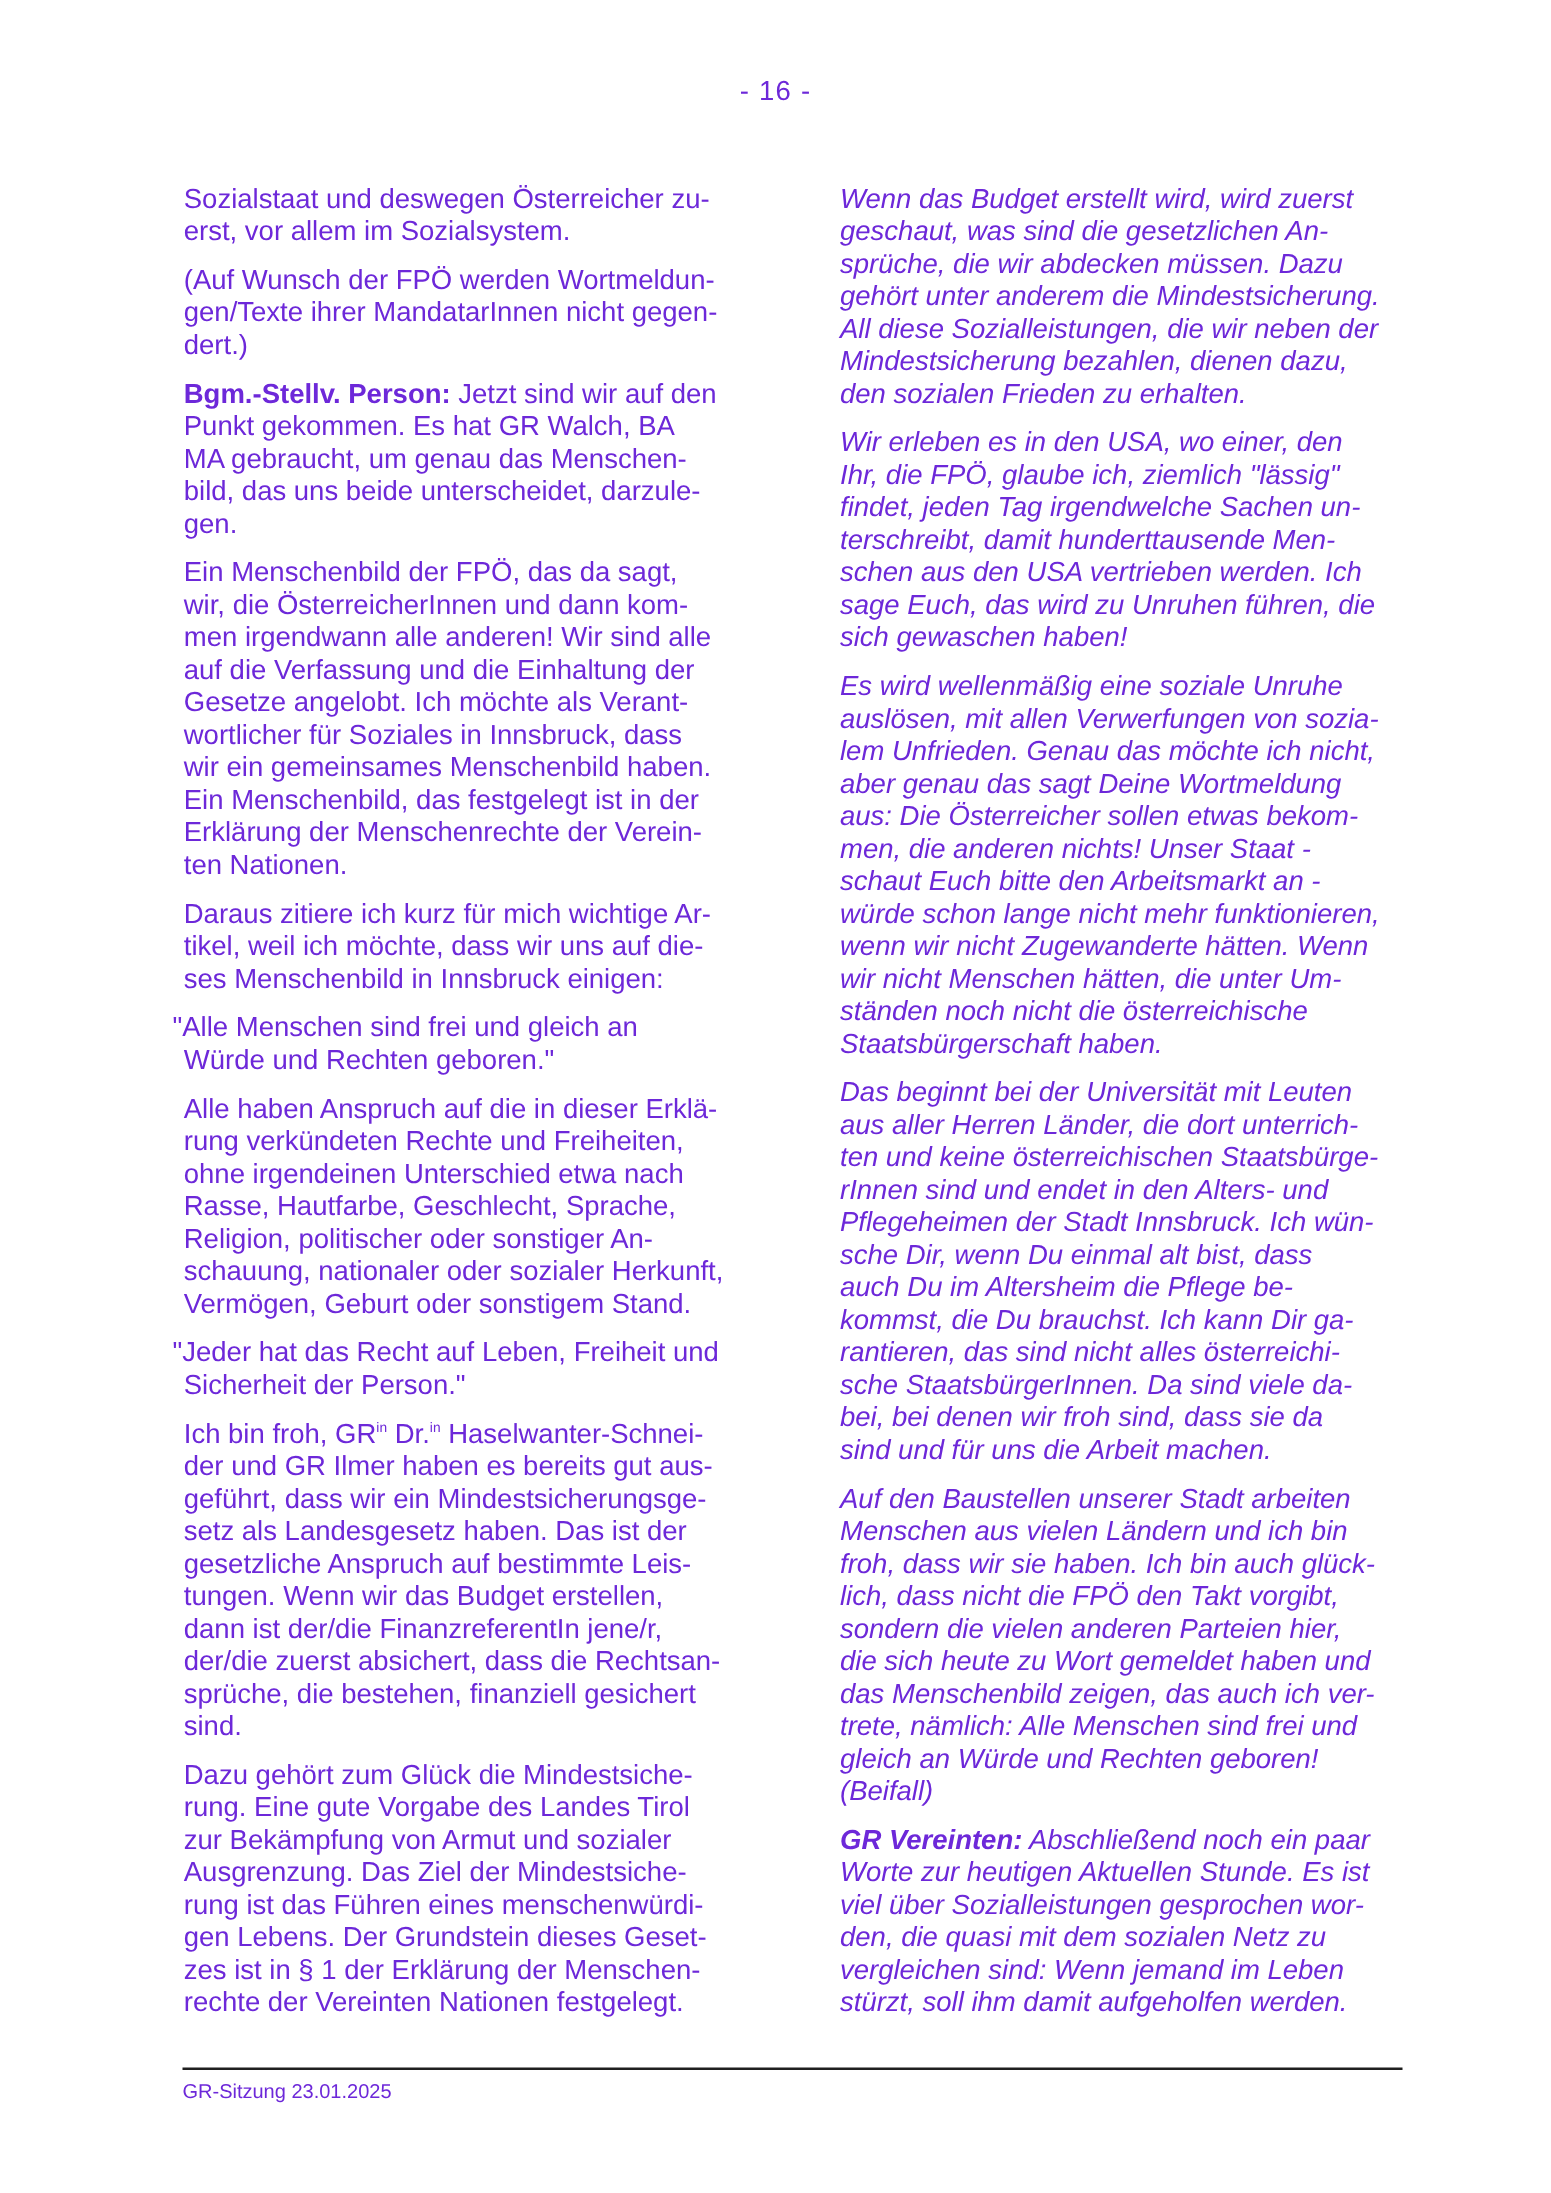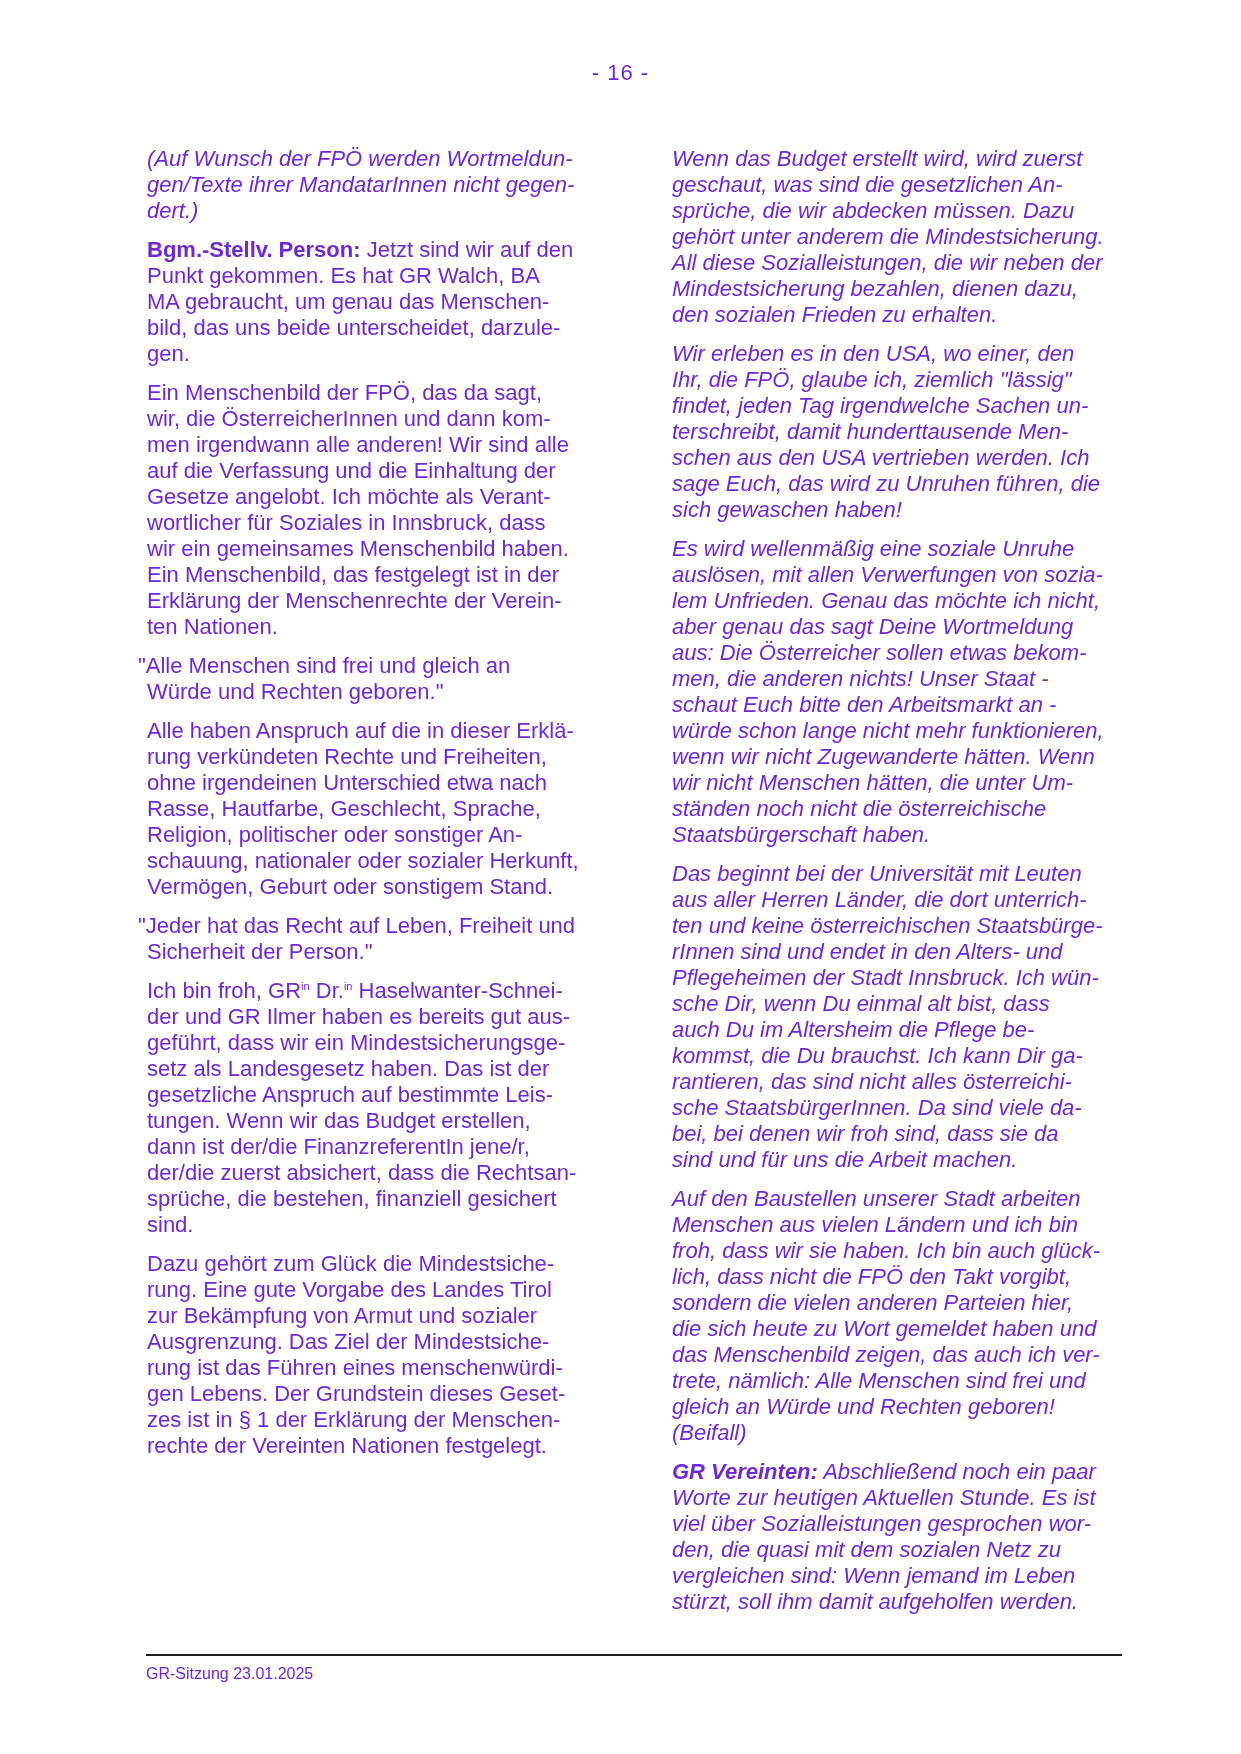--- a/index.html
+++ b/index.html
@@ -30,21 +30,21 @@
     position: absolute;
     top: 146px;
     font-size: 22px;
     line-height: 26px;
     text-align: left;
   }
   .col-left  { left: 147px; width: 482px; }
   .col-right { left: 672px; width: 482px; font-style: italic; }
   .para { margin: 0 0 13px 0; }
   .para:last-child { margin-bottom: 0; }
-  .para.italic { font-style: italic; }
+  .para.italic { }
   .para.quote { text-indent: -9px; }
   .para b { font-weight: bold; }
   .para sup {
     font-size: 11px;
     line-height: 0;
     vertical-align: super;
   }
   .footer-rule {
     position: absolute;
     left: 146px;
@@ -61,23 +61,25 @@
     line-height: 24px;
   }
 </style>
 </head>
 <body>
 
 <div class="page">
   <div class="pageno">- 16 -</div>
 
   <div class="col col-left">
+      <p class="para"><span>Sozialstaat und deswegen Österreicher zu-<br>erst, vor allem im Sozialsystem.</span></p>
       <p class="para italic"><span>(Auf Wunsch der FPÖ werden Wortmeldun-<br>gen/Texte ihrer MandatarInnen nicht gegen-<br>dert.)</span></p>
       <p class="para"><b>Bgm.-Stellv. Person:</b><span> Jetzt sind wir auf den<br>Punkt gekommen. Es hat GR Walch, BA<br>MA gebraucht, um genau das Menschen-<br>bild, das uns beide unterscheidet, darzule-<br>gen.</span></p>
       <p class="para"><span>Ein Menschenbild der FPÖ, das da sagt,<br>wir, die ÖsterreicherInnen und dann kom-<br>men irgendwann alle anderen! Wir sind alle<br>auf die Verfassung und die Einhaltung der<br>Gesetze angelobt. Ich möchte als Verant-<br>wortlicher für Soziales in Innsbruck, dass<br>wir ein gemeinsames Menschenbild haben.<br>Ein Menschenbild, das festgelegt ist in der<br>Erklärung der Menschenrechte der Verein-<br>ten Nationen.</span></p>
+      <p class="para"><span>Daraus zitiere ich kurz für mich wichtige Ar-<br>tikel, weil ich möchte, dass wir uns auf die-<br>ses Menschenbild in Innsbruck einigen:</span></p>
       <p class="para quote"><span>"Alle Menschen sind frei und gleich an<br>Würde und Rechten geboren."</span></p>
       <p class="para"><span>Alle haben Anspruch auf die in dieser Erklä-<br>rung verkündeten Rechte und Freiheiten,<br>ohne irgendeinen Unterschied etwa nach<br>Rasse, Hautfarbe, Geschlecht, Sprache,<br>Religion, politischer oder sonstiger An-<br>schauung, nationaler oder sozialer Herkunft,<br>Vermögen, Geburt oder sonstigem Stand.</span></p>
       <p class="para quote"><span>"Jeder hat das Recht auf Leben, Freiheit und<br>Sicherheit der Person."</span></p>
       <p class="para"><span>Ich bin froh, GR</span><sup>in</sup><span> Dr.</span><sup>in</sup><span> Haselwanter-Schnei-<br>der und GR Ilmer haben es bereits gut aus-<br>geführt, dass wir ein Mindestsicherungsge-<br>setz als Landesgesetz haben. Das ist der<br>gesetzliche Anspruch auf bestimmte Leis-<br>tungen. Wenn wir das Budget erstellen,<br>dann ist der/die FinanzreferentIn jene/r,<br>der/die zuerst absichert, dass die Rechtsan-<br>sprüche, die bestehen, finanziell gesichert<br>sind.</span></p>
       <p class="para"><span>Dazu gehört zum Glück die Mindestsiche-<br>rung. Eine gute Vorgabe des Landes Tirol<br>zur Bekämpfung von Armut und sozialer<br>Ausgrenzung. Das Ziel der Mindestsiche-<br>rung ist das Führen eines menschenwürdi-<br>gen Lebens. Der Grundstein dieses Geset-<br>zes ist in § 1 der Erklärung der Menschen-<br>rechte der Vereinten Nationen festgelegt.</span></p>
     </div>
 
   <div class="col col-right">
       <p class="para"><span>Wenn das Budget erstellt wird, wird zuerst<br>geschaut, was sind die gesetzlichen An-<br>sprüche, die wir abdecken müssen. Dazu<br>gehört unter anderem die Mindestsicherung.<br>All diese Sozialleistungen, die wir neben der<br>Mindestsicherung bezahlen, dienen dazu,<br>den sozialen Frieden zu erhalten.</span></p>
       <p class="para"><span>Wir erleben es in den USA, wo einer, den<br>Ihr, die FPÖ, glaube ich, ziemlich "lässig"<br>findet, jeden Tag irgendwelche Sachen un-<br>terschreibt, damit hunderttausende Men-<br>schen aus den USA vertrieben werden. Ich<br>sage Euch, das wird zu Unruhen führen, die<br>sich gewaschen haben!</span></p>

